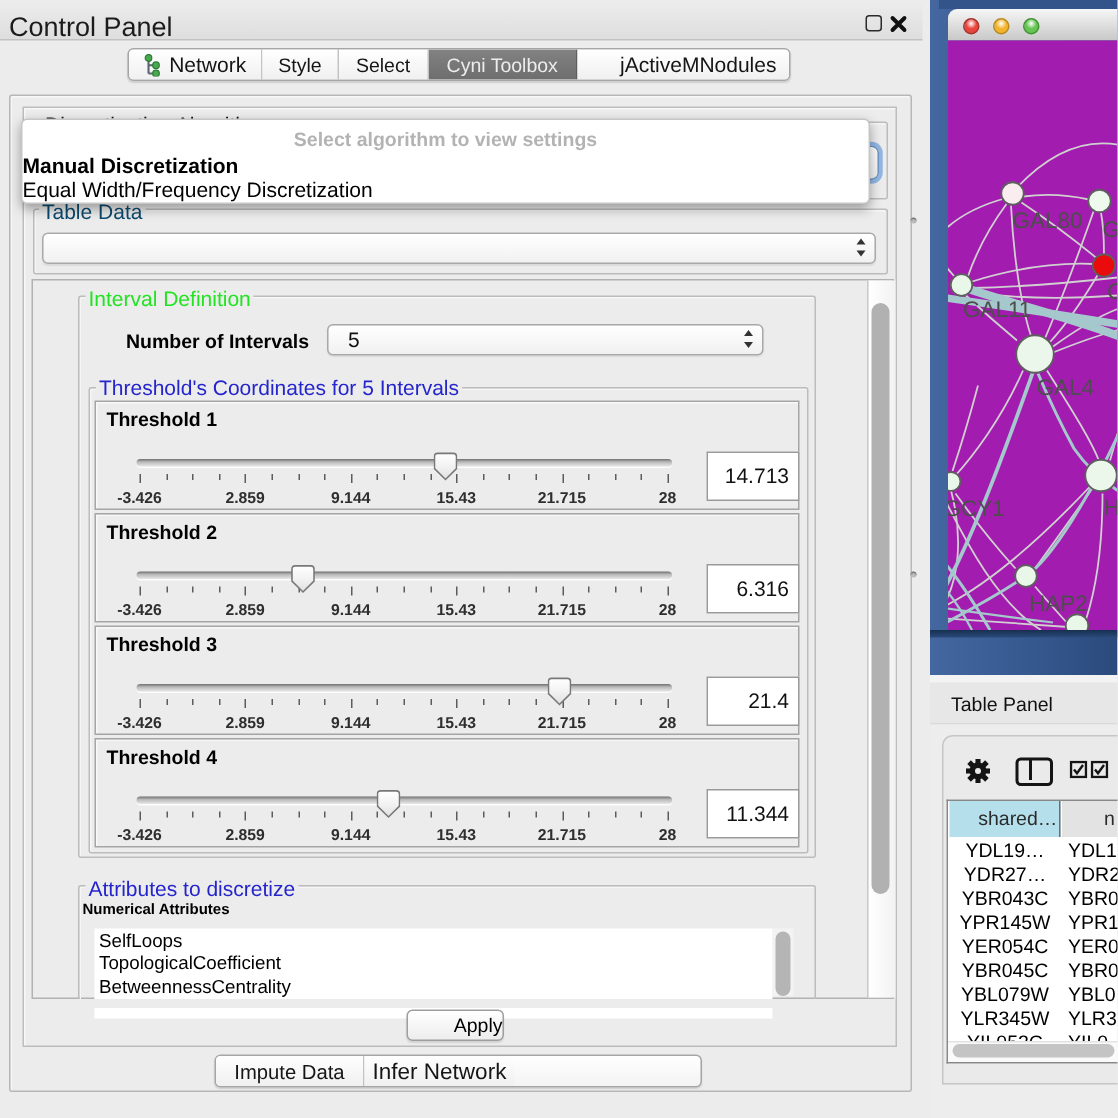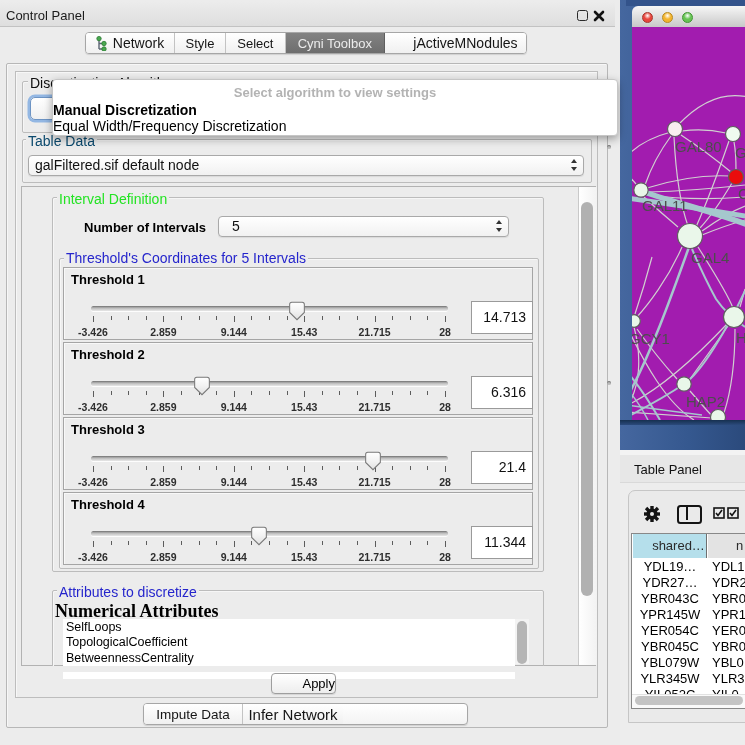--- a/index.html
+++ b/index.html
@@ -28,21 +28,21 @@
 .track{position:absolute;left:27px;top:38px;width:357px;height:5px;border-radius:3px;
  background:linear-gradient(#6f6f6f,#b9b9b9 40%,#e8e8e8);box-shadow:0 1px 0 rgba(255,255,255,.9);}
 .vbox{position:absolute;left:407px;top:33px;width:54px;height:31px;box-sizing:content-box;background:#fff;
  border:1px solid #9a9a9a;font-size:14px;color:#111;text-align:right;line-height:31px;padding-right:6px;}
 .tick{position:absolute;width:1px;background:#5c5c5c;}
 .ticklab{position:absolute;font-size:10.5px;font-weight:bold;color:#2e2e2e;transform:translateX(-50%);white-space:nowrap;}
 .thumb{position:absolute;width:16px;height:20px;}
 </style></head><body>
 
 <div class="abs" style="left:0;top:1px;width:615px;height:25px;background:linear-gradient(#ececec,#dedede);border-bottom:1px solid #c2c2c2;"></div>
-<div class="abs" style="left:6px;top:8px;font-size:13px;color:#1b1b1b;">Control Panel</div>
+<div class="abs" style="left:6px;top:8px;font-size:18px;color:#1b1b1b;">Control Panel</div>
 <div class="abs" style="left:577px;top:10px;width:9px;height:9px;border:1.5px solid #2a2a2a;border-radius:2.5px;"></div>
 <svg class="abs" style="left:593px;top:10px;" width="12" height="12" viewBox="0 0 12 12">
     <path d="M2 2 L10 10 M10 2 L2 10" stroke="#111" stroke-width="2.6" stroke-linecap="round"></path>
   </svg>
 <div class="abs" style="left:6px;top:63px;width:600px;height:663px;border:1px solid #b7b7b7;border-radius:2px;box-shadow:inset 1px 1px 0 #f7f7f7;"></div>
 <div class="abs" style="left:15px;top:71px;width:581px;height:625px;border:1px solid #bdbdbd;box-shadow:inset 1px 1px 0 #f7f7f7;"></div>
 <div class="seg" style="left:85px;top:32px;width:440px;height:20px;">
 <div style="width:93px;">
       <svg width="12" height="15" viewBox="0 0 12 15" style="margin-right:5px;">
         <path d="M3 3 L3 13 M3 7.5 L7.5 7.5 M3 13 L7.5 13" stroke="#5a6472" stroke-width="1.4" fill="none"></path>
@@ -57,24 +57,23 @@
 <div class="on" style="width:104px;">Cyni Toolbox</div>
 <div style="width:128px;font-size:14px;padding-left:20px;">jActiveMNodules</div>
 </div>
 <div class="grp" style="left:22px;top:81px;width:568px;height:50px;"></div>
 <div class="gtitle" style="left:28px;top:75px;color:#0d0d0d;">Discretization Algorithm</div>
 <div class="abs" style="left:30px;top:97px;width:554px;height:21px;border-radius:5px;box-shadow:0 0 0 2.5px #93b7e3;background:linear-gradient(#fff,#f0f0f0);border:1px solid #6d94c4;"></div>
 <div class="stepper" style="position:absolute;left:570px;top:102px;transform:none;"></div>
 <div class="grp" style="left:22px;top:139px;width:568px;height:42px;"></div>
 <div class="gtitle" style="left:26px;top:133px;color:#0c4a6e;">Table Data</div>
 <div class="combo" style="left:28px;top:154.5px;width:554px;height:19px;">
-    <span class="txt" style="left:6px;">galFiltered.sif default node</span>
     <span class="stepper"></span>
   </div>
-<div class="abs" style="left:14px;top:79px;width:564px;height:55px;background:#fff;border:1px solid #c6c6c6;border-radius:4px;box-shadow:0 3px 8px rgba(0,0,0,.35);z-index:40;margin-left:38px;">
+<div class="abs" style="left:14px;top:79px;width:564px;height:55px;background:#fff;border:1px solid #c6c6c6;border-radius:4px;box-shadow:0 3px 8px rgba(0,0,0,.35);z-index:40;">
 <div style="position:absolute;left:0;top:5px;width:100%;text-align:center;font-size:13px;font-weight:bold;color:#b3b3b3;">Select algorithm to view settings</div>
 <div style="position:absolute;left:0px;top:38px;font-size:14px;color:#000;">Equal Width/Frequency Discretization</div>
 <div style="position:absolute;left:0px;top:22px;font-size:14px;font-weight:bold;color:#000;">Manual Discretization</div>
 </div>
 <div class="abs" style="left:21px;top:186px;width:573px;height:478px;border:1px solid #b2b2b2;overflow:hidden;"></div>
 <div class="abs" style="left:578px;top:187px;width:18px;height:478px;background:linear-gradient(90deg,#ffffff,#f2f2f2);border-left:1px solid #c9c9c9;"></div>
 <div class="abs" style="left:581px;top:202px;width:12px;height:394px;background:#b1b1b1;border-radius:6px;"></div>
 <div class="grp" style="left:52px;top:197px;width:490px;height:373px;"></div>
 <div class="gtitle" style="left:57px;top:191px;color:#23e323;">Interval Definition</div>
 <div class="abs bold" style="left:84px;top:220px;font-size:13px;">Number of Intervals</div>
@@ -247,21 +246,21 @@
           <stop offset="0.5" stop-color="#f2f2f2"></stop>
           <stop offset="1" stop-color="#e0e0e0"></stop>
         </linearGradient>
       </defs>
       <path d="M3 0.7 H14 Q16.3 0.7 16.3 3 V11.5 L8.5 19.2 L0.7 11.5 V3 Q0.7 0.7 3 0.7 Z" fill="url(#tg19533)" stroke="#787878" stroke-width="1.1"></path>
     </svg>
     <div class="vbox">11.344</div>
   </div>
 <div class="grp" style="left:52px;top:590px;width:490px;height:80px;"></div>
 <div class="gtitle" style="left:57px;top:584px;color:#2525cc;">Attributes to discretize</div>
-<div class="abs bold" style="left:55px;top:601px;font-size:18px;font-family:Liberation Serif, serif;">Numerical Attributes</div>
+<div class="abs bold" style="left:55px;top:601px;font-size:10px;">Numerical Attributes</div>
 <div class="abs" style="left:63px;top:619px;width:452px;height:60px;background:#fff;overflow:hidden;">
 <div style="position:absolute;left:3px;top:1px;font-size:12.5px;">SelfLoops</div>
 <div style="position:absolute;left:3px;top:16px;font-size:12.5px;">TopologicalCoefficient</div>
 <div style="position:absolute;left:3px;top:31.5px;font-size:12.5px;">BetweennessCentrality</div>
 </div>
 <div class="abs" style="left:515px;top:619px;width:14px;height:45px;background:#f3f3f3;"></div>
 <div class="abs" style="left:517px;top:621px;width:10px;height:43px;background:#b5b5b5;border-radius:5px;"></div>
 <div class="abs" style="left:22px;top:666px;width:573px;height:6px;background:#ececec;"></div>
 <div class="abs" style="left:271px;top:673px;width:63px;height:19px;background:linear-gradient(#ffffff,#ededed);border:1px solid #9e9e9e;border-radius:4px;font-size:13px;text-align:right;line-height:19px;box-shadow:0 1px 1px rgba(0,0,0,.1);">Apply</div>
 <div class="seg" style="left:143px;top:703px;width:323px;height:20px;z-index:5;">

